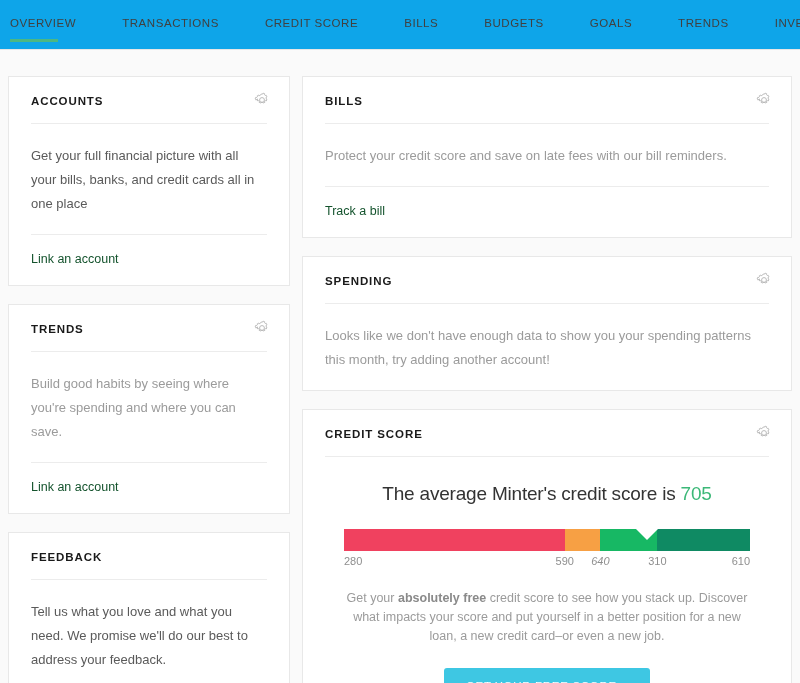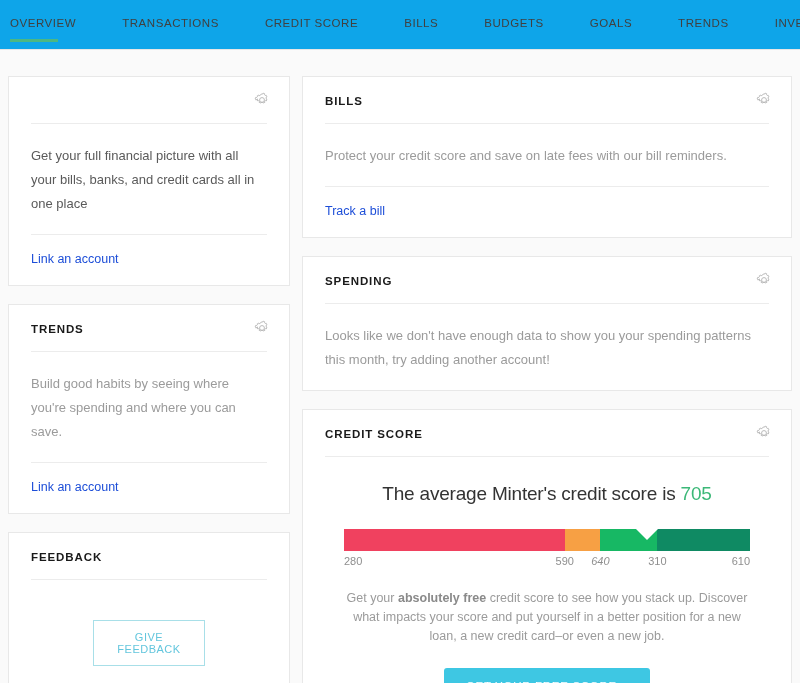--- a/index.html
+++ b/index.html
@@ -69,21 +69,21 @@
     cursor: pointer;
   }
   .gear svg { display: block; width: 18px; height: 18px; }
   .rule { height: 1px; background: #ececec; margin: 0 22px; }
   .card-body { padding: 20px 22px 18px 22px; }
   .card-desc { font-size: 13px; line-height: 24px; color: #5a5a5a; }
   .card-desc.muted { color: #9b9b9b; }
   .card-foot { padding: 14px 22px 18px 22px; }
   .link {
     font-size: 12.5px;
-    color: #1d4ed8;
+    color: #14532d;
     cursor: pointer;
     text-decoration: none;
   }
 
   
   .feedback-body { padding: 20px 22px 8px 22px; }
   .btn-outline {
     display: block;
     margin: 20px auto 22px auto;
     padding: 10px 18px;
@@ -199,20 +199,21 @@
         </div>
       </div>
   </div>
 
   <div class="content">
 
     <div class="col-left">
 
       <div class="card">
         <div class="card-head">
+          <div class="card-title">ACCOUNTS</div>
           <span class="gear">
             <svg viewBox="0 0 20 20">
                 <g fill="none" stroke="#b9b9b9" stroke-width="1.1">
                   <path d="M10 3.1l1.1.25.55-.95 1.5.87-.3.95 .85.85 .95-.3 .87 1.5-.95 .55 .25 1.1-.25 1.1 .95 .55-.87 1.5-.95-.3-.85 .85 .3 .95-1.5 .87-.55-.95-1.1 .25-1.1-.25-.55 .95-1.5-.87 .3-.95-.85-.85-.95 .3-.87-1.5 .95-.55L3.1 10l.25-1.1-.95-.55 .87-1.5 .95 .3 .85-.85-.3-.95 1.5-.87 .55 .95z"></path>
                   <circle cx="10" cy="10" r="2.7"></circle>
                 </g>
               </svg>
           </span>
         </div>
         <div class="rule"></div>
@@ -246,20 +247,21 @@
           <a class="link">Link an account</a>
         </div>
       </div>
 
       <div class="card">
         <div class="card-head">
           <div class="card-title">FEEDBACK</div>
         </div>
         <div class="rule"></div>
         <div class="feedback-body">
+          <div class="card-desc">Tell us what you love and what you need. We promise we'll do our best to address your feedback.</div>
           <button class="btn-outline">GIVE FEEDBACK</button>
         </div>
       </div>
 
     </div>
 
     <div class="col-right">
 
       <div class="card">
         <div class="card-head">

